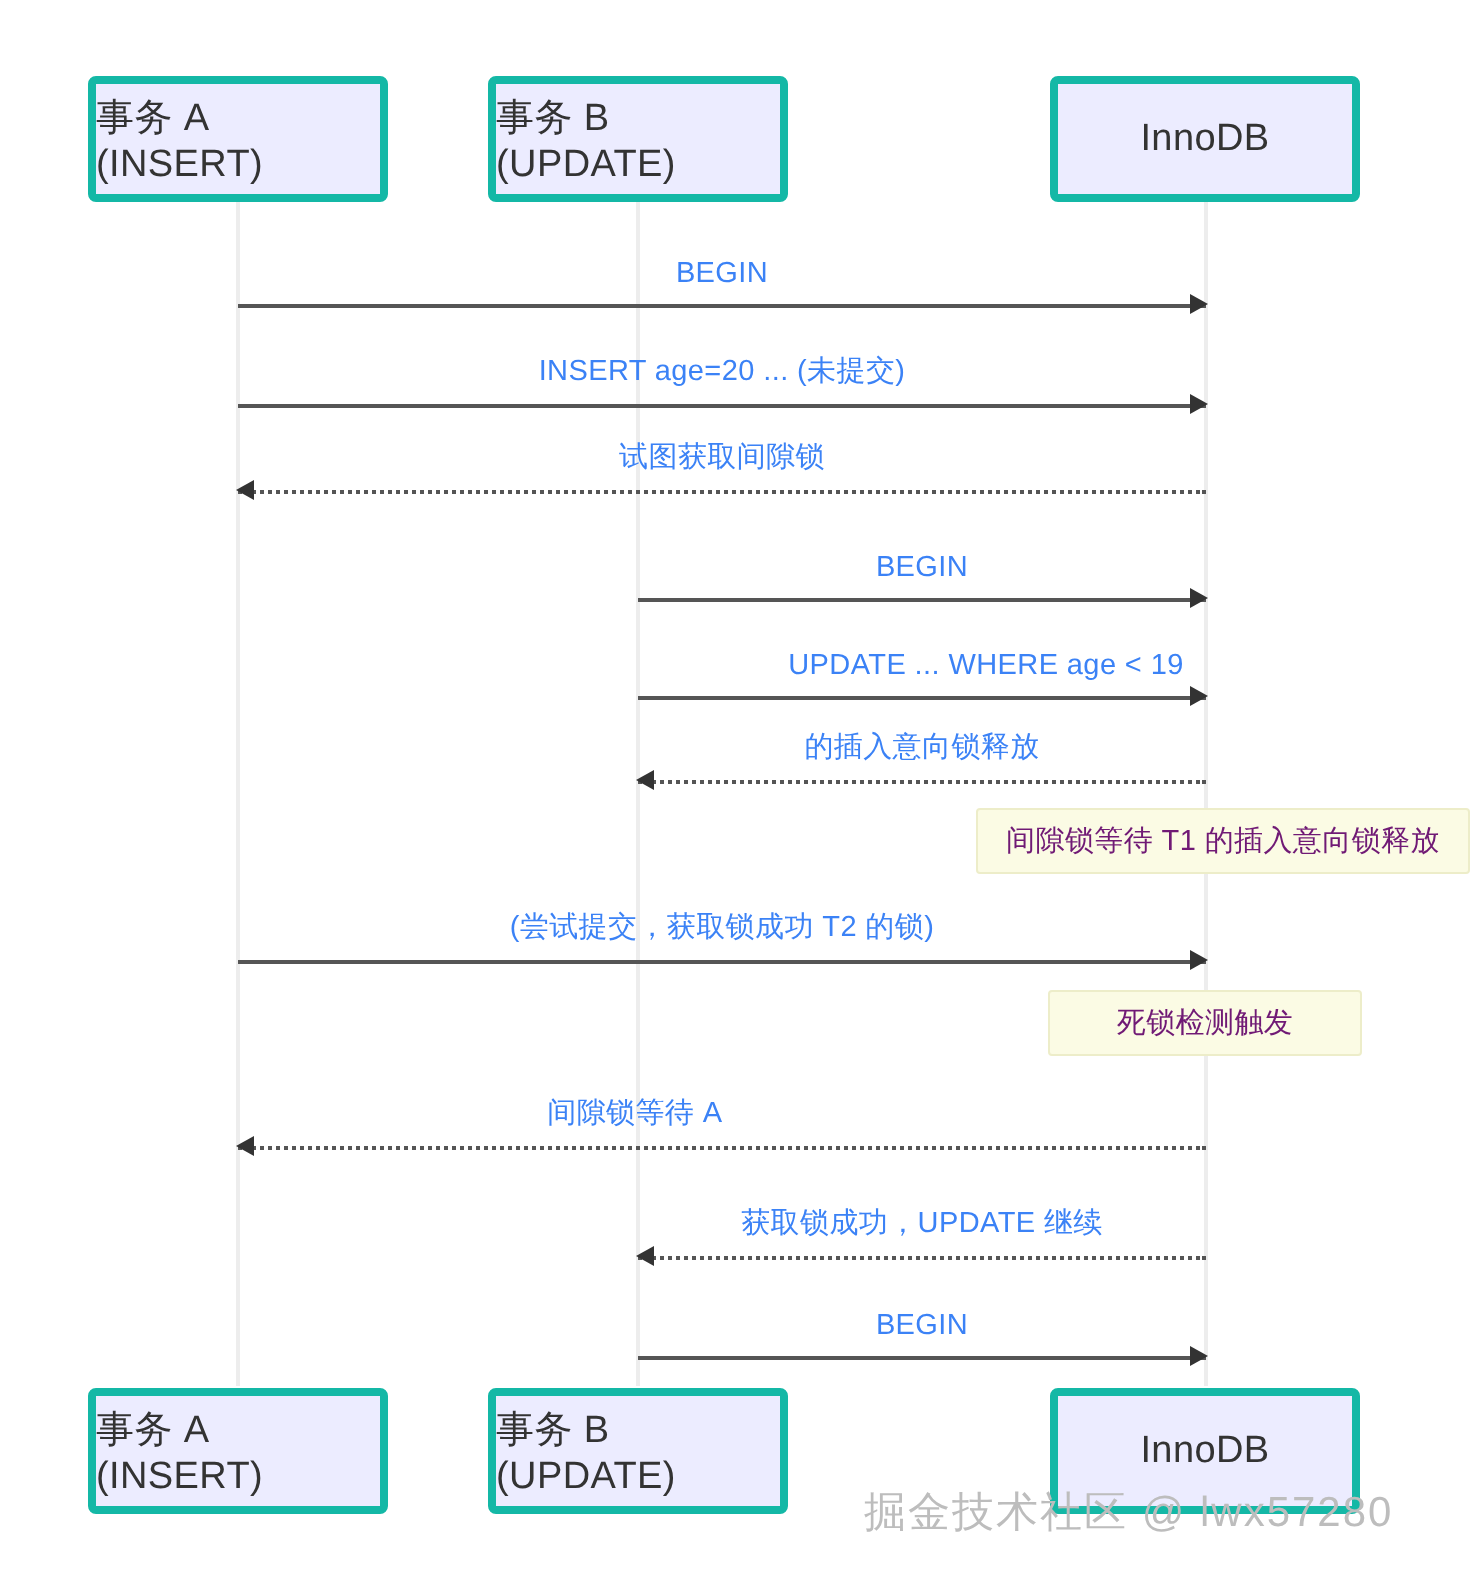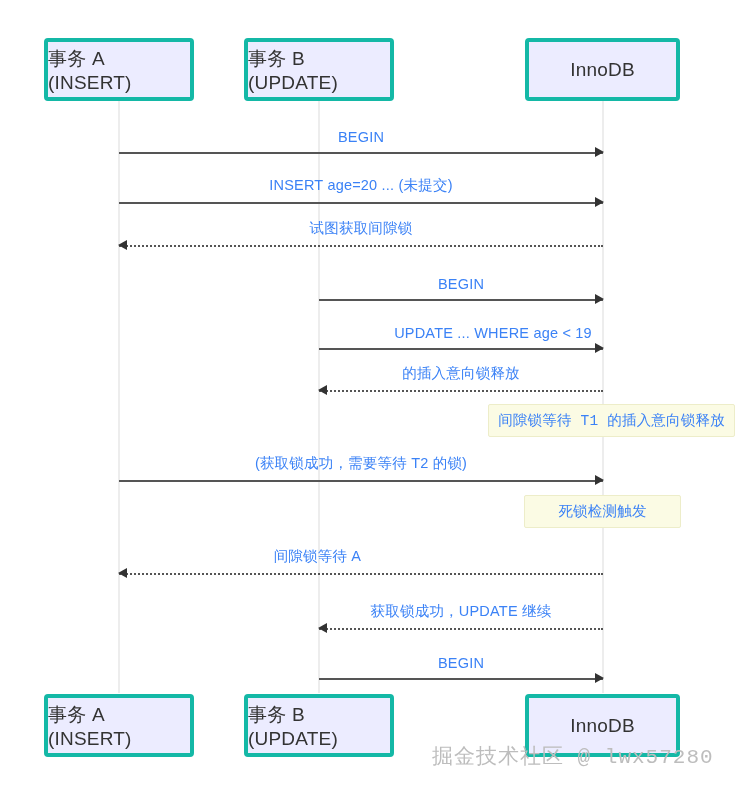--- a/index.html
+++ b/index.html
@@ -49,25 +49,24 @@
     letter-spacing:.2px;
     transform:translateX(-50%);
   }
 
   .note{
     position:absolute;
     background:#FBFBE4;
     border:1px solid #EDEDC9;
     border-radius:2px;
     display:flex;align-items:center;justify-content:center;
-    color:#3b82f6;
+    color:#701a75;
     font-size:14.5px;
     letter-spacing:.2px;
     box-sizing:border-box;
-    font-family:Liberation Mono, monospace;
   }
 
   .watermark{
     position:absolute;
     color:#BDBDBD;
     font-size:21px;
     letter-spacing:1px;
     white-space:nowrap;
     pointer-events:none;
   }
@@ -117,21 +116,21 @@
 
   <div class="msg left dotted" style="left:319px;top:390px;width:284px;">
     <div class="line"></div>
     <div class="head"></div>
     <div class="label" style="left:50%;">的插入意向锁释放</div>
   </div>
 
   <div class="msg right" style="left:119px;top:480px;width:484px;">
     <div class="line"></div>
     <div class="head"></div>
-    <div class="label" style="left:50%;">(获取锁成功，需要等待 T2 的锁)</div>
+    <div class="label" style="left:50%;">(尝试提交，获取锁成功 T2 的锁)</div>
   </div>
 
   <div class="msg left dotted" style="left:119px;top:573px;width:484px;">
     <div class="line"></div>
     <div class="head"></div>
     <div class="label" style="left:41%;">间隙锁等待 A</div>
   </div>
 
   <div class="msg left dotted" style="left:319px;top:628px;width:284px;">
     <div class="line"></div>
@@ -145,15 +144,15 @@
     <div class="label" style="left:50%;">BEGIN</div>
   </div>
 
   <div class="note" style="left:488px;top:404px;width:247px;height:33px;">间隙锁等待 T1 的插入意向锁释放</div>
   <div class="note" style="left:524px;top:495px;width:157px;height:33px;text-align:center;">死锁检测触发</div>
 
   <div class="participant" style="left:44px;top:694px;width:150px;height:63px;">事务 A (INSERT)</div>
   <div class="participant" style="left:244px;top:694px;width:150px;height:63px;">事务 B (UPDATE)</div>
   <div class="participant" style="left:525px;top:694px;width:155px;height:63px;">InnoDB</div>
 
-  <div class="watermark" style="left:432px;top:742px;font-family:Liberation Mono, monospace;">掘金技术社区 @ lwx57280</div>
+  <div class="watermark" style="left:432px;top:742px;">掘金技术社区 @ lwx57280</div>
 
 </div>
 
 </body></html>

